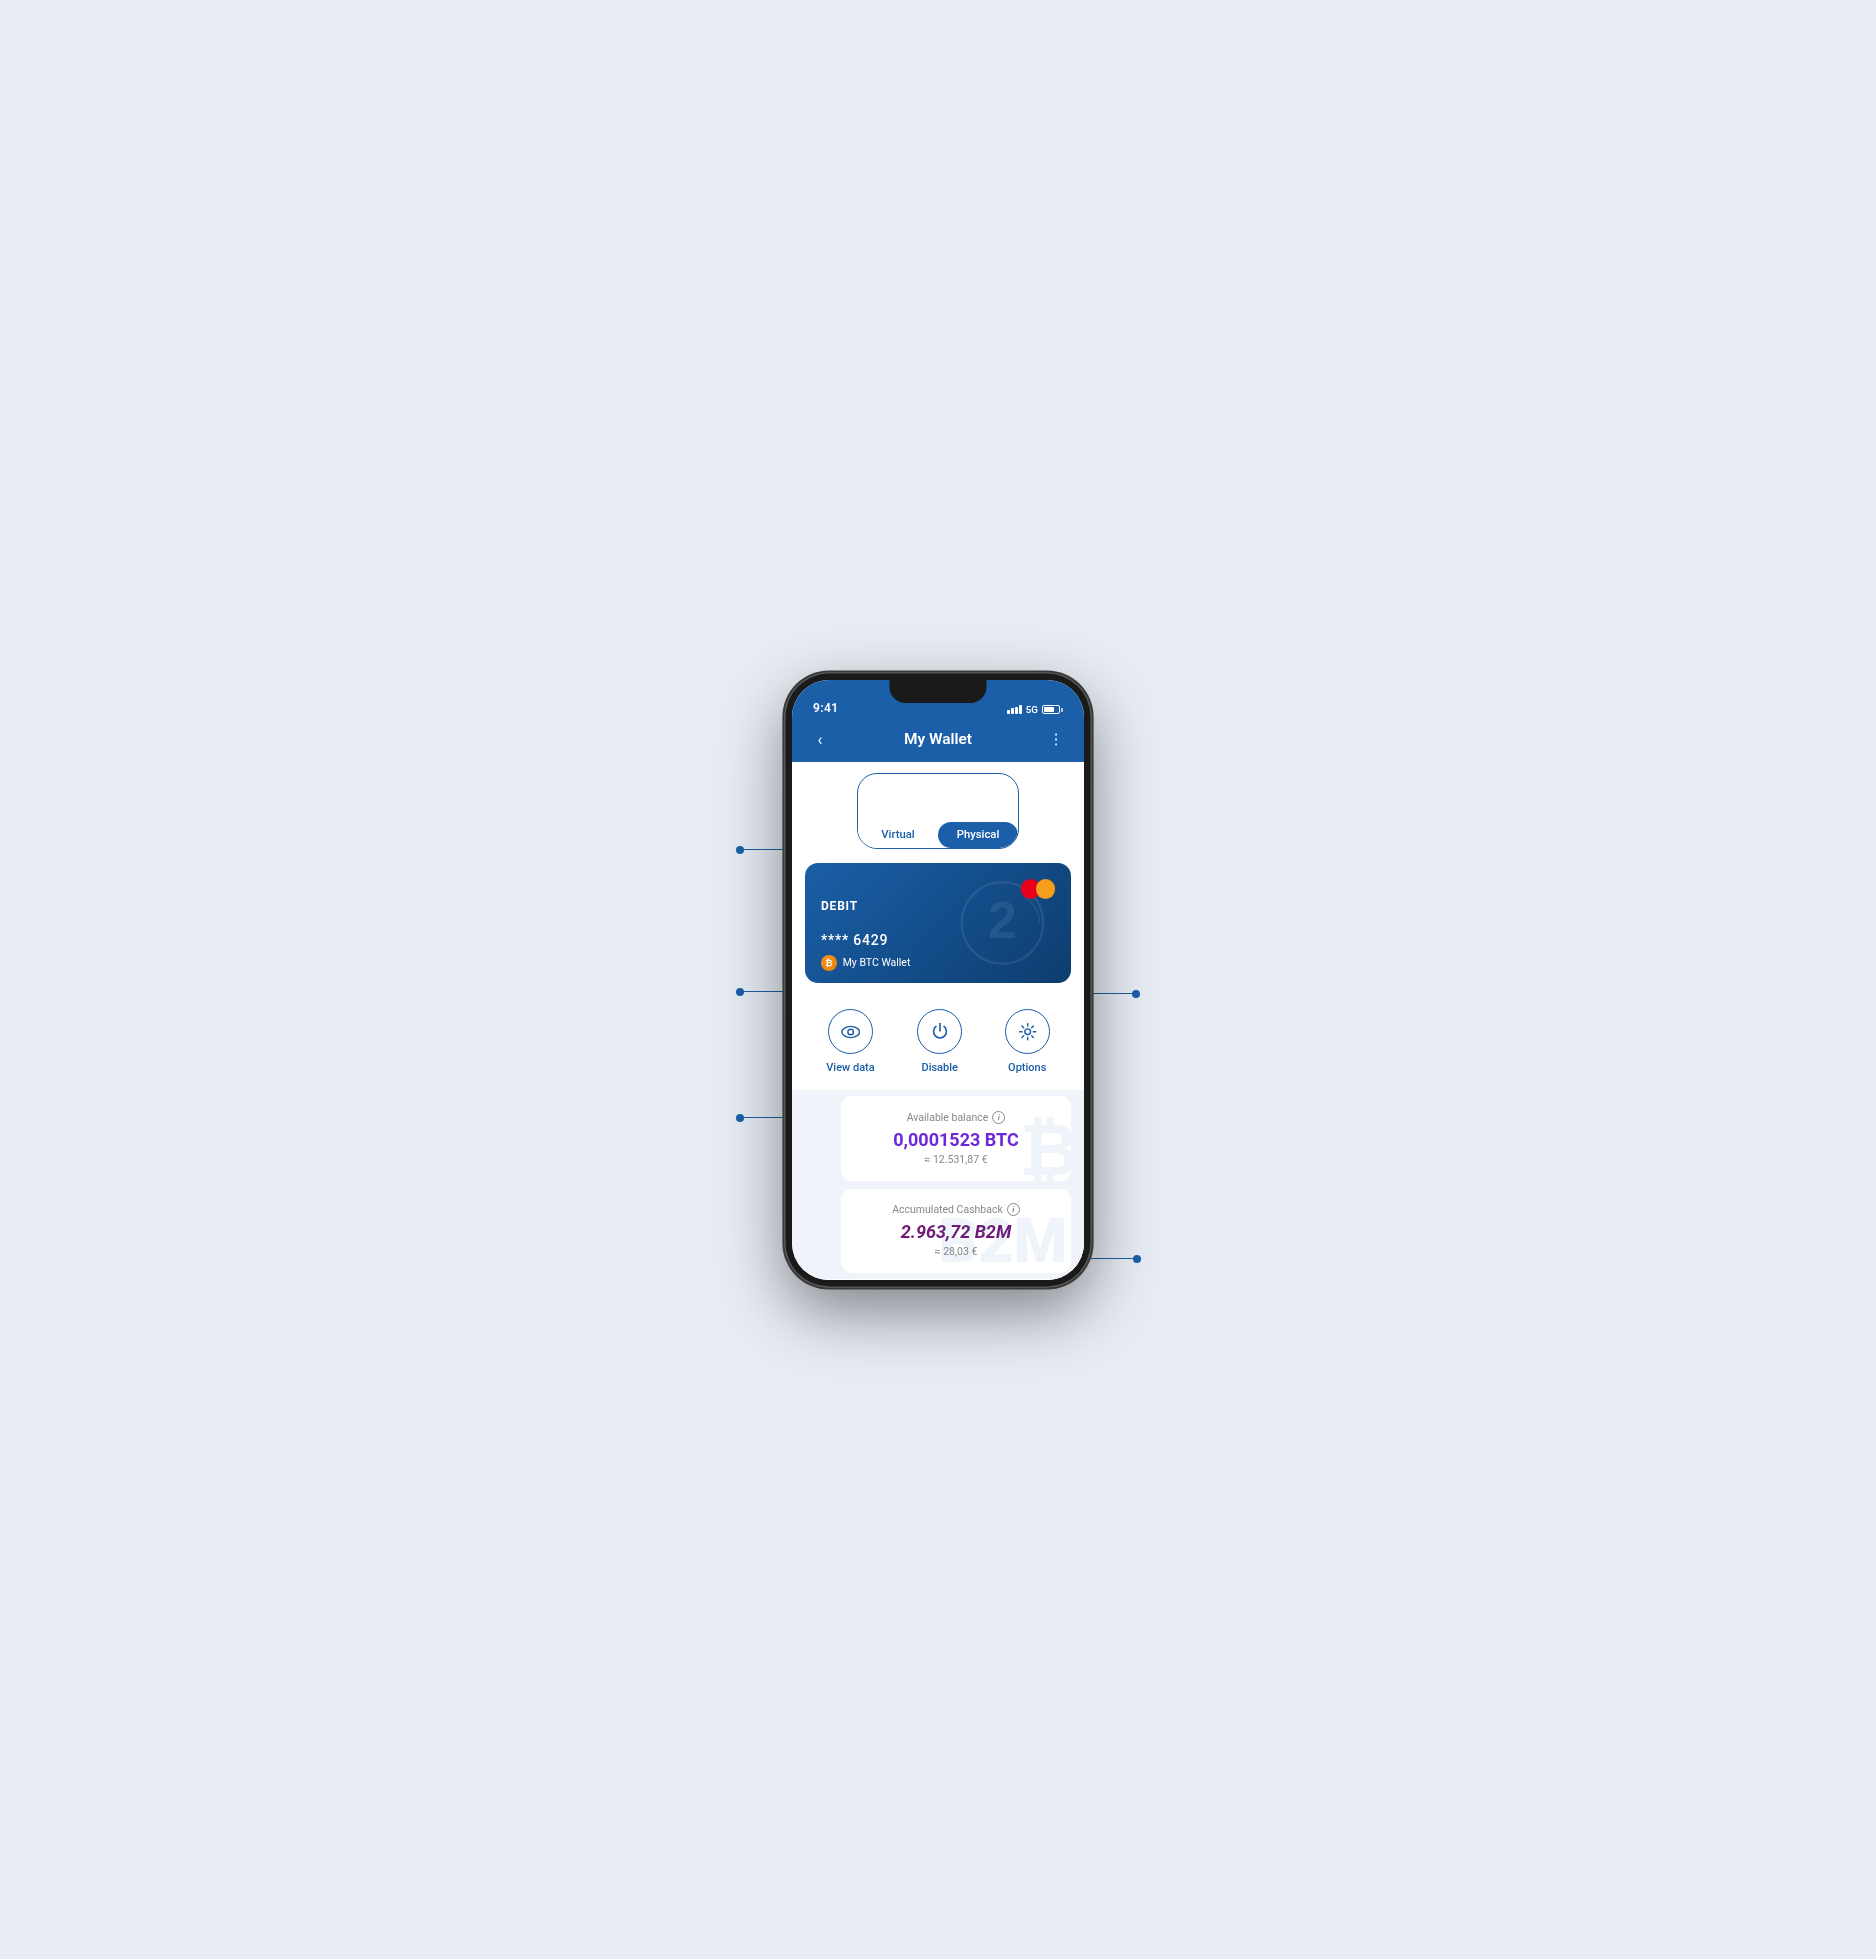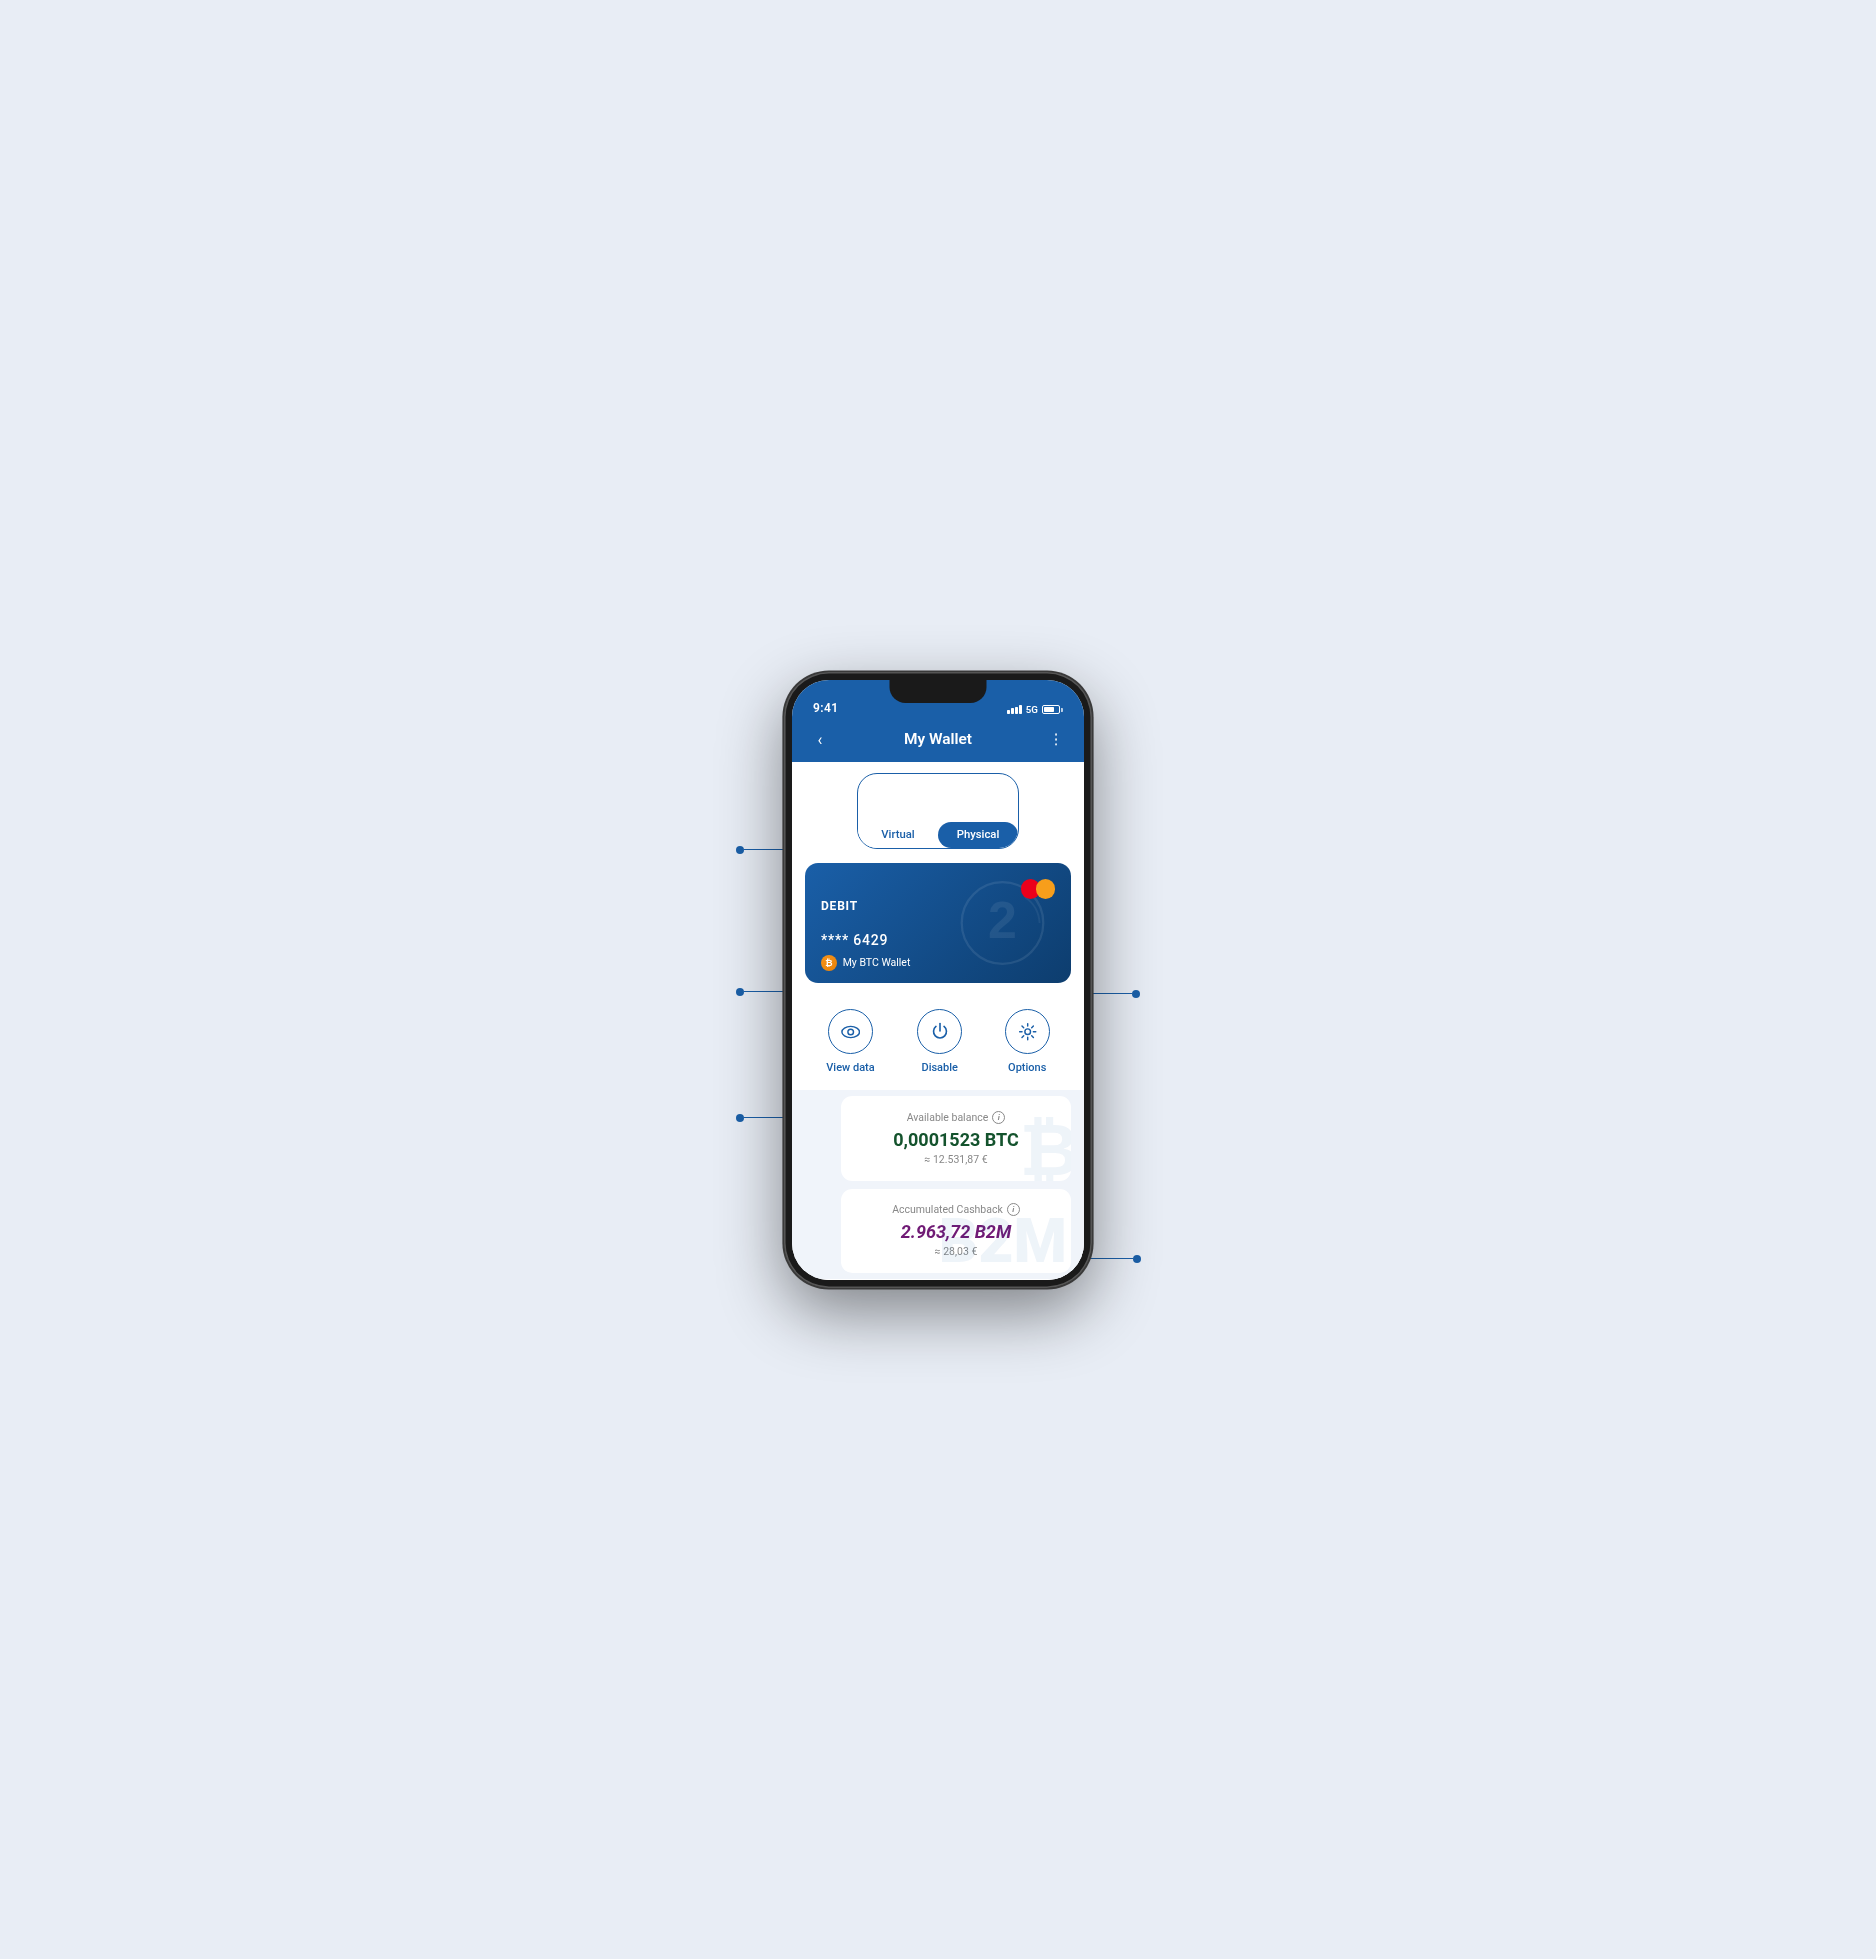--- a/index.html
+++ b/index.html
@@ -408,21 +408,21 @@
       display: inline-flex;
       align-items: center;
       justify-content: center;
       font-size: 8px;
       color: #888;
       font-style: italic;
       font-weight: 700;
     }
 
     .info-main-value {
-      color: #14532d;
+      color: #6d28d9;
       font-size: 18px;
       font-weight: 700;
       text-align: center;
       margin-bottom: 3.2px;
     }
 
     .info-sub-value {
       color: #888;
       font-size: 10.5px;
       text-align: center;

